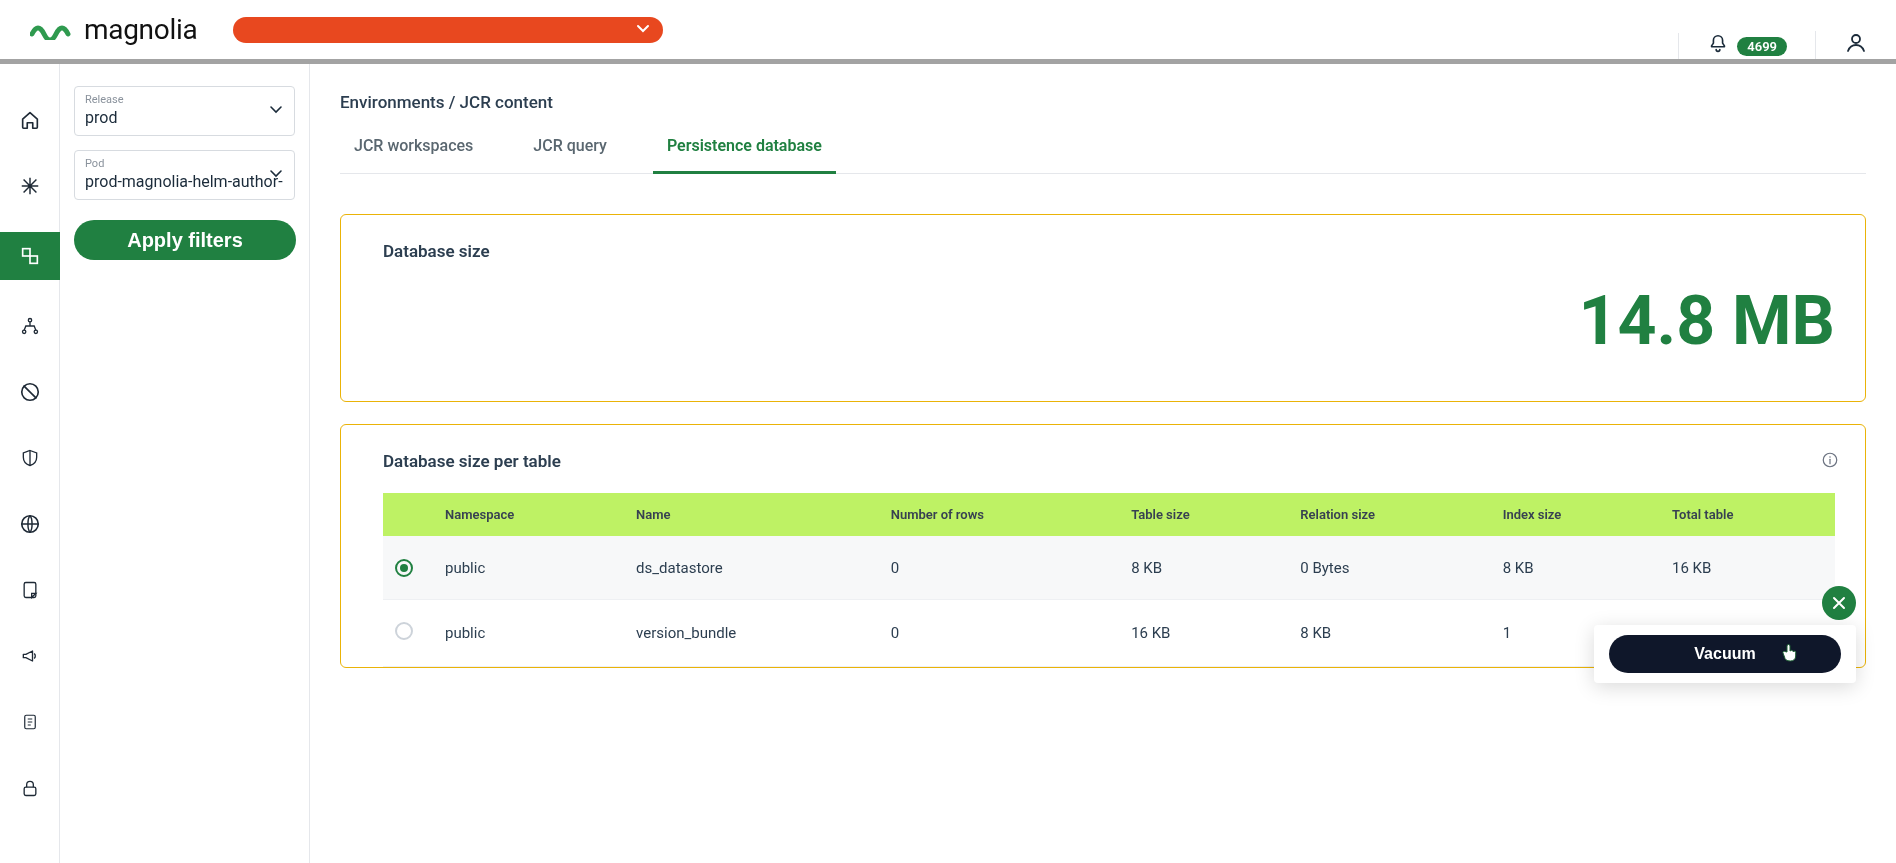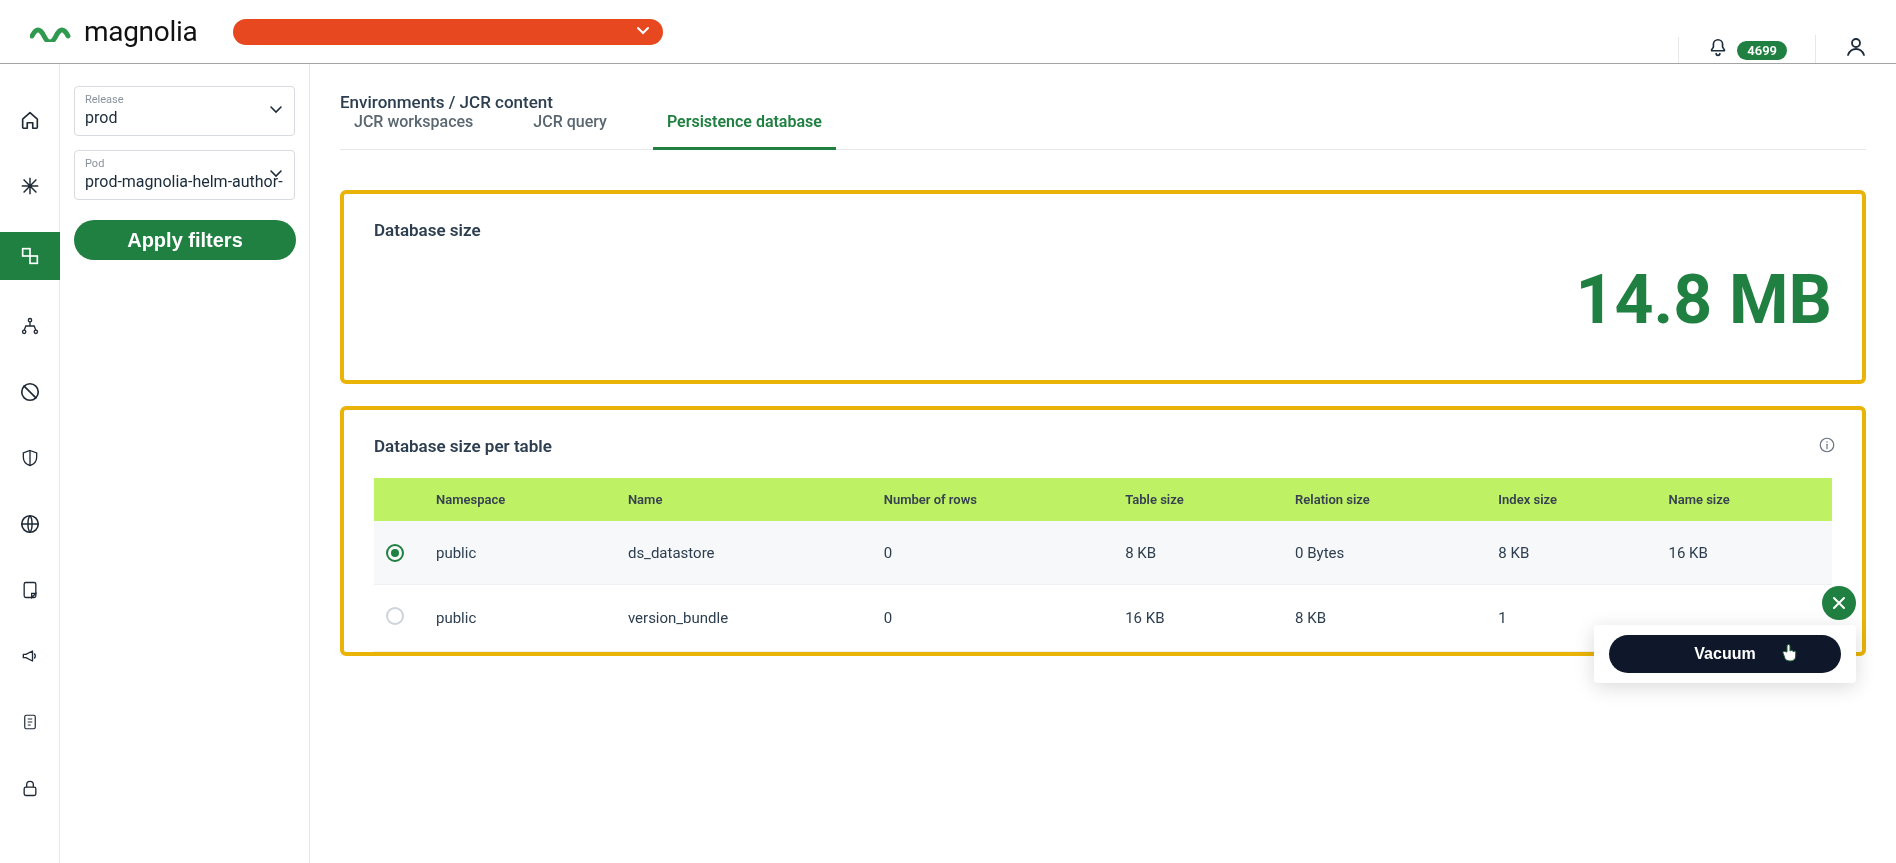--- a/index.html
+++ b/index.html
@@ -10,21 +10,21 @@
     width: 1896px;
     height: 863px;
     overflow: hidden;
   }
 
   
   .topbar {
     height: 64px;
     display: flex;
     align-items: center;
-    border-bottom: 1px solid #a3a3a3;
+    border-bottom: 5px solid #a3a3a3;
     padding: 0 0 0 30px;
     position: relative;
   }
   .logo {
     display: flex;
     align-items: center;
     gap: 8px;
     margin-right: 36px;
   }
   .logo-mark svg { display:block; }
@@ -156,20 +156,21 @@
     left:310px;
     right:0;
     bottom:0;
     padding:28px 30px 0 30px;
     overflow:hidden;
   }
   .breadcrumb {
     font-size:17px;
     color:#2c3e50;
     font-weight:500;
+    margin-bottom:24px;
   }
   .tabs {
     display:flex;
     gap:32px;
     border-bottom:1px solid #e5e7eb;
     margin-bottom:40px;
   }
   .tab {
     padding:0 14px 16px 14px;
     font-size:16px;
@@ -178,23 +179,23 @@
     font-weight:500;
   }
   .tab.active {
     color:#208041;
     font-weight:600;
     border-bottom:3px solid #208041;
     margin-bottom:-1px;
   }
 
   .card {
-    border:4px solid #eab308;
+    border:1px solid #eab308;
     border-radius:6px;
-    padding:26px 30px 30px 30px;
+    padding:26px 30px 30px 42px;
     margin-bottom:22px;
     background:#fff;
   }
   .card-title {
     font-size:17px;
     font-weight:600;
     color:#2c3e50;
   }
   .db-size {
     font-size:68px;
@@ -429,21 +430,21 @@
       <table>
         <thead>
           <tr>
             <th class="radio-cell"></th>
             <th>Namespace</th>
             <th>Name</th>
             <th class="num">Number of rows</th>
             <th class="num">Table size</th>
             <th class="num">Relation size</th>
             <th class="num">Index size</th>
-            <th class="num">Name size</th>
+            <th class="num">Total table</th>
           </tr>
         </thead>
         <tbody>
           <tr class="selected">
             <td class="radio-cell"><span class="radio">
                   <span class="dot"></span>
                 </span></td>
             <td>public</td>
             <td>ds_datastore</td>
             <td>0</td>

